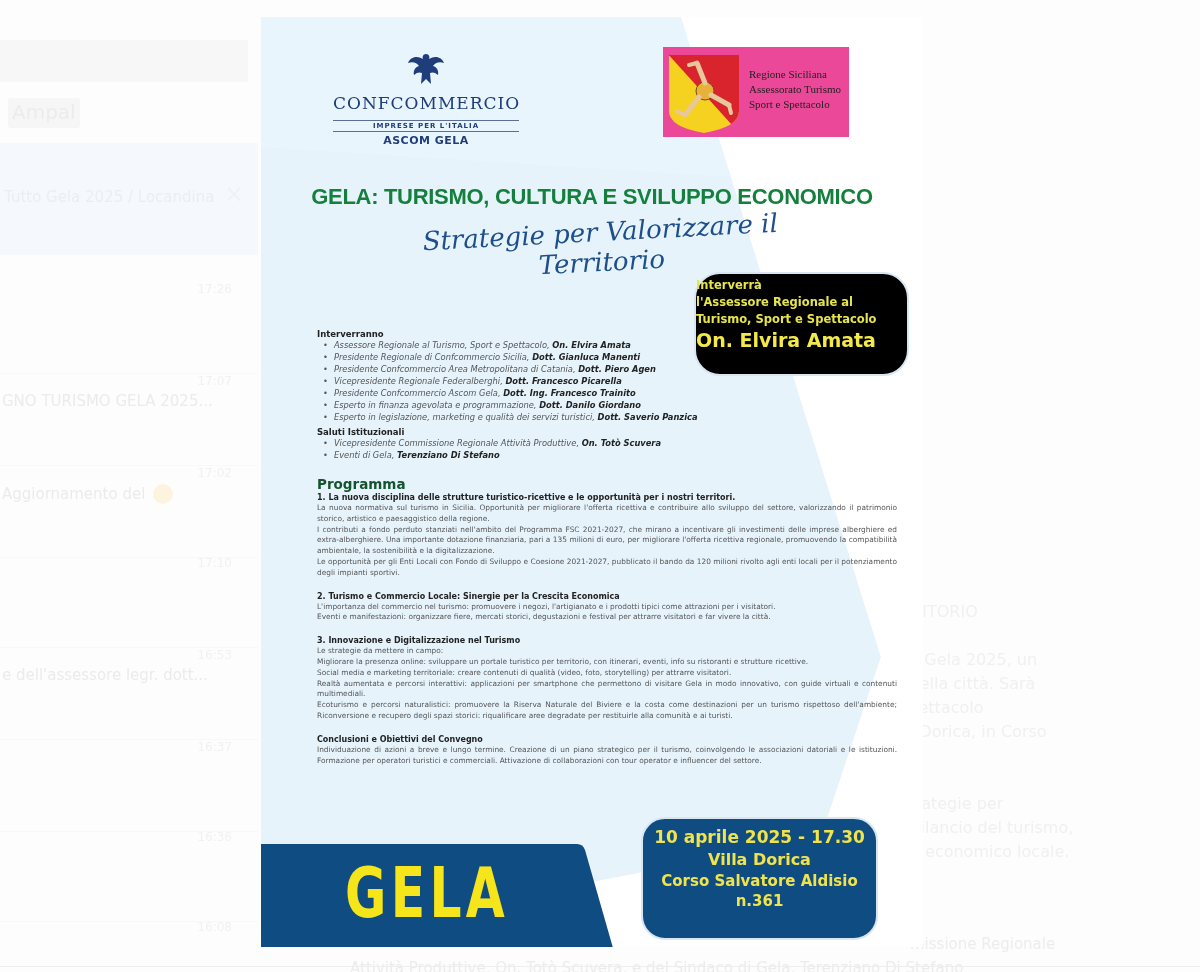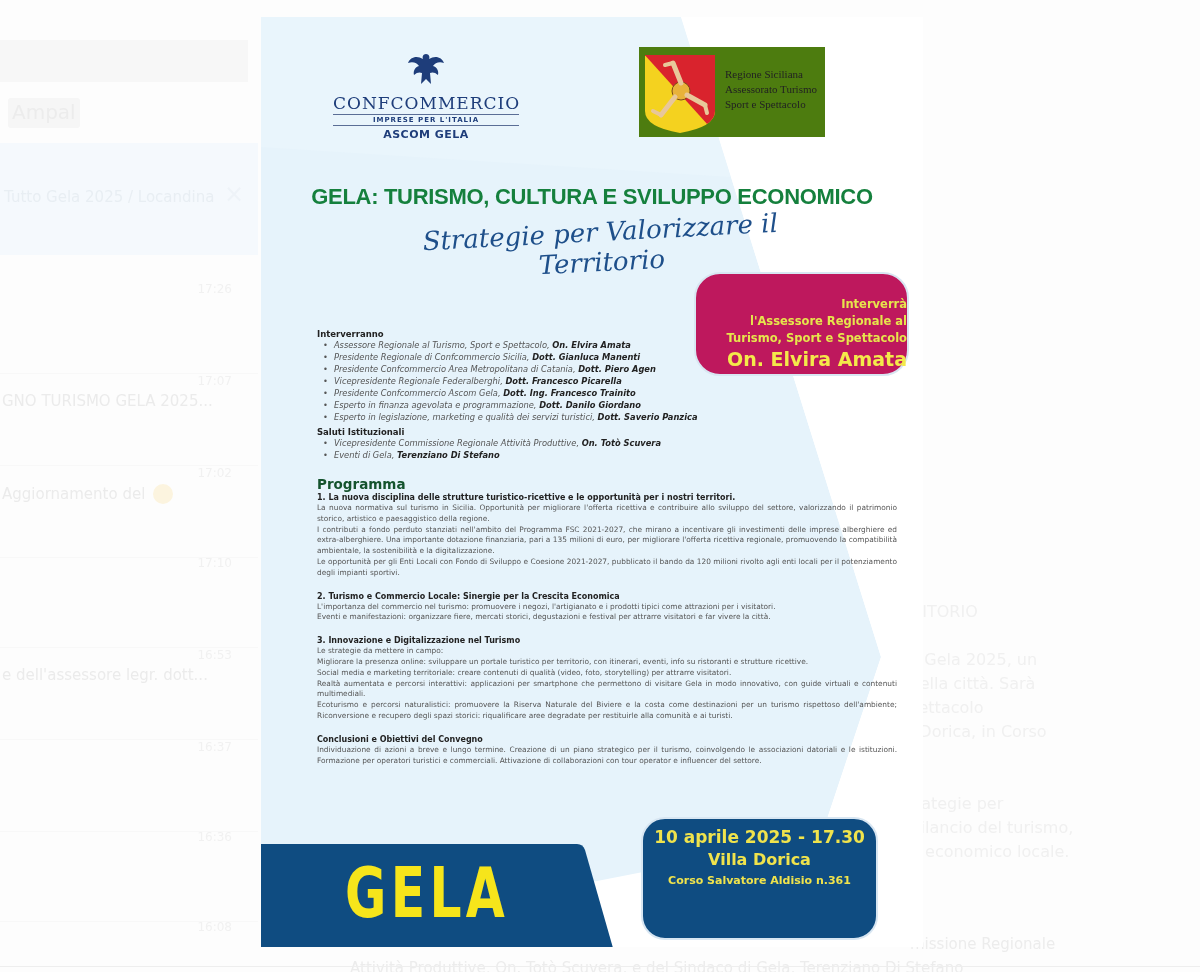--- a/index.html
+++ b/index.html
@@ -26,35 +26,35 @@
   .bg-bottom .r1 { padding-left: 560px; }
   .bg-bottom-rule { position: absolute; left: 0; top: 966px; width: 1200px; height: 1px; background: #eeeeee; }
 
   
   .poster { position: absolute; left: 261px; top: 17px; width: 662px; height: 930px; overflow: hidden; }
   .poster-bg { position: absolute; inset: 0; }
   .poster-content { position: absolute; inset: 0; }
 
   .logo-confcommercio { position: absolute; left: 72px; top: 34px; width: 186px; text-align: center; }
   .eagle { width: 42px; height: 36px; margin: 0 auto 2px; }
-  .cc-name { font-family: "DejaVu Serif", serif; font-size: 17px; letter-spacing: 1px; color: #1e3d7a; border-bottom: 1px solid #5a6e96; padding-bottom: 1px; }
+  .cc-name { font-family: "DejaVu Serif", serif; font-size: 17px; letter-spacing: 1px; color: #1e3d7a; border-bottom: 1px solid #5a6e96; padding-bottom: 7px; }
   .cc-tag { font-size: 7px; font-weight: bold; letter-spacing: 1px; color: #1e3d7a; border-bottom: 1px solid #5a6e96; padding: 1px 0; }
   .cc-sub { font-size: 11px; font-weight: bold; color: #1e3d7a; padding-top: 2px; letter-spacing: 0.5px; }
 
-  .logo-regione { position: absolute; left: 378px; top: 30px; width: 186px; height: 90px; background: #4d7c0f; }
+  .logo-regione { position: absolute; left: 402px; top: 30px; width: 186px; height: 90px; background: #ec4899; }
   .shield { position: absolute; left: 4px; top: 6px; width: 74px; height: 82px; }
   .regione-text { position: absolute; left: 86px; top: 20px; font-family: "Liberation Serif", serif; font-size: 11px; line-height: 15px; color: #222; }
 
   .main-title { position: absolute; left: 0; width: 662px; top: 167px; text-align: center; font-family: "Liberation Sans", sans-serif;
                 font-weight: bold; font-size: 22px; color: #15803d; letter-spacing: -0.3px; }
   .subtitle { position: absolute; left: 130px; top: 200px; width: 420px; text-align: center; font-family: "DejaVu Serif", serif;
               font-style: italic; font-size: 26px; color: #1e4f8a; transform: rotate(-3deg); }
 
-  .speaker-badge { position: absolute; left: 433px; top: 255px; width: 215px; height: 104px; background: #be185d; border-radius: 26px;
-                   border: 2px solid #d8e6f2; text-align: right; padding-top: 22px; }
+  .speaker-badge { position: absolute; left: 433px; top: 255px; width: 215px; height: 104px; background: #000000; border-radius: 26px;
+                   border: 2px solid #d8e6f2; text-align: left; padding-top: 3px; }
   .speaker-badge .sb-line { font-family: "DejaVu Sans", sans-serif; font-weight: bold; font-size: 11.5px; line-height: 17px; color: #e6e54c; }
   .speaker-badge .sb-name { font-family: "DejaVu Sans", sans-serif; font-weight: bold; font-size: 19px; color: #f4e94a; margin-top: 1px; }
 
   .body-text { position: absolute; left: 56px; top: 303px; width: 580px; font-family: "DejaVu Sans", sans-serif; color: #3c3c3c; }
   .sec-head { font-size: 8.5px; font-weight: bold; color: #222; margin-top: 9px; }
   ul.list { list-style: none; padding-left: 6px; font-style: italic; }
   ul.list li { font-size: 8.3px; line-height: 12px; color: #555; white-space: nowrap; }
   ul.list li::before { content: "•"; color: #555; margin-right: 6px; }
   ul.list li b { color: #222; }
   .prog-title { font-size: 13.5px; font-weight: bold; color: #14532d; margin-top: 16px; line-height: 14px; }
@@ -63,21 +63,21 @@
   .prog-block p { font-size: 7.4px; line-height: 10.8px; color: #555; text-align: justify; }
   .prog-gap { height: 11px; }
 
   .gela-band { position: absolute; left: 0; top: 827px; width: 352px; height: 104px; }
   .gela-word { position: absolute; left: 84px; top: 835px; font-family: "DejaVu Sans", sans-serif; font-weight: bold; font-size: 70px;
                color: #f6e51b; letter-spacing: 6px; transform: scaleX(0.72); transform-origin: left top; }
   .event-badge { position: absolute; left: 380px; top: 800px; width: 237px; height: 123px; background: #0f4c81; border-radius: 24px;
                  border: 2px solid #d8e6f2; text-align: center; padding-top: 6px; }
   .event-badge .eb-date { font-weight: bold; font-size: 17px; color: #f0e34c; line-height: 24px; }
   .event-badge .eb-venue { font-weight: bold; font-size: 16px; color: #f0e34c; line-height: 22px; }
-  .event-badge .eb-addr { font-weight: bold; font-size: 11px; color: #f0e34c; line-height: 20px; }
+  .event-badge .eb-addr { font-weight: bold; font-size: 15px; color: #f0e34c; line-height: 20px; }
 </style>
 </head>
 <body>
 
 <div class="bg-page">
   <div class="bg-left">
     <div class="bg-top-strip"></div>
     <div class="bg-chip">Ampal</div>
     <div class="bg-highlight"></div>
     <div class="bg-highlight-text">Tutto Gela 2025 / Locandina</div>

